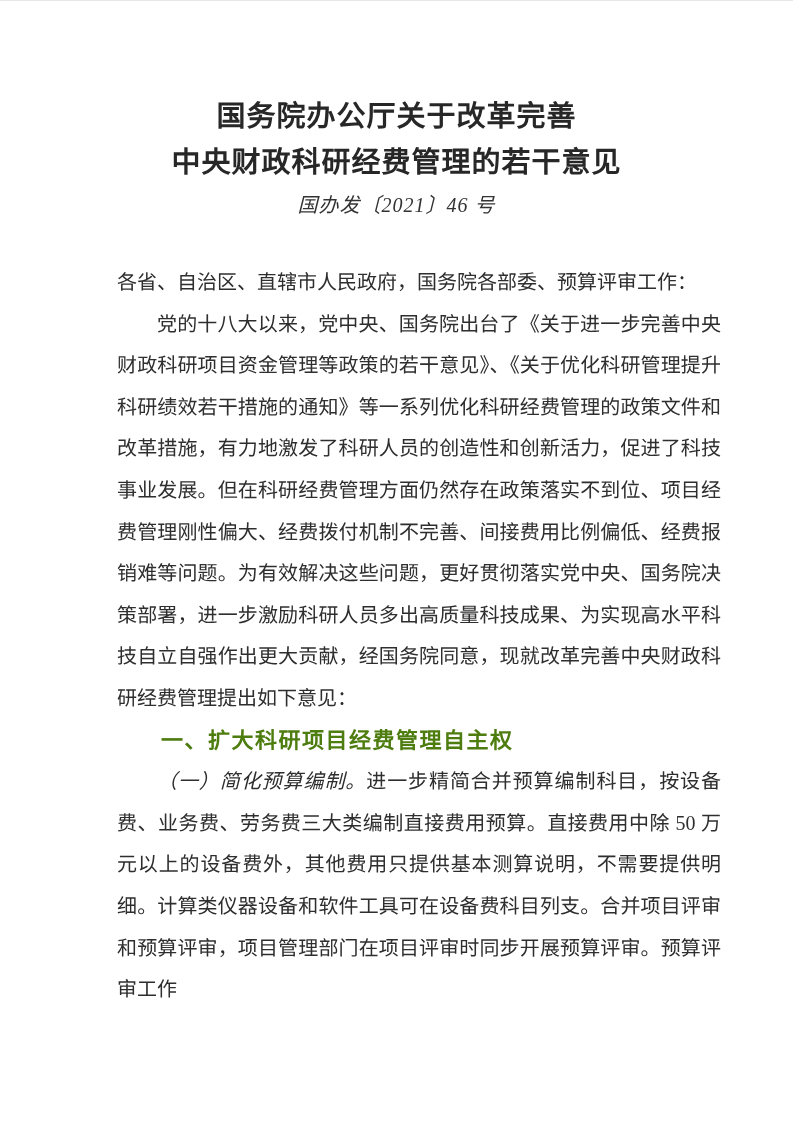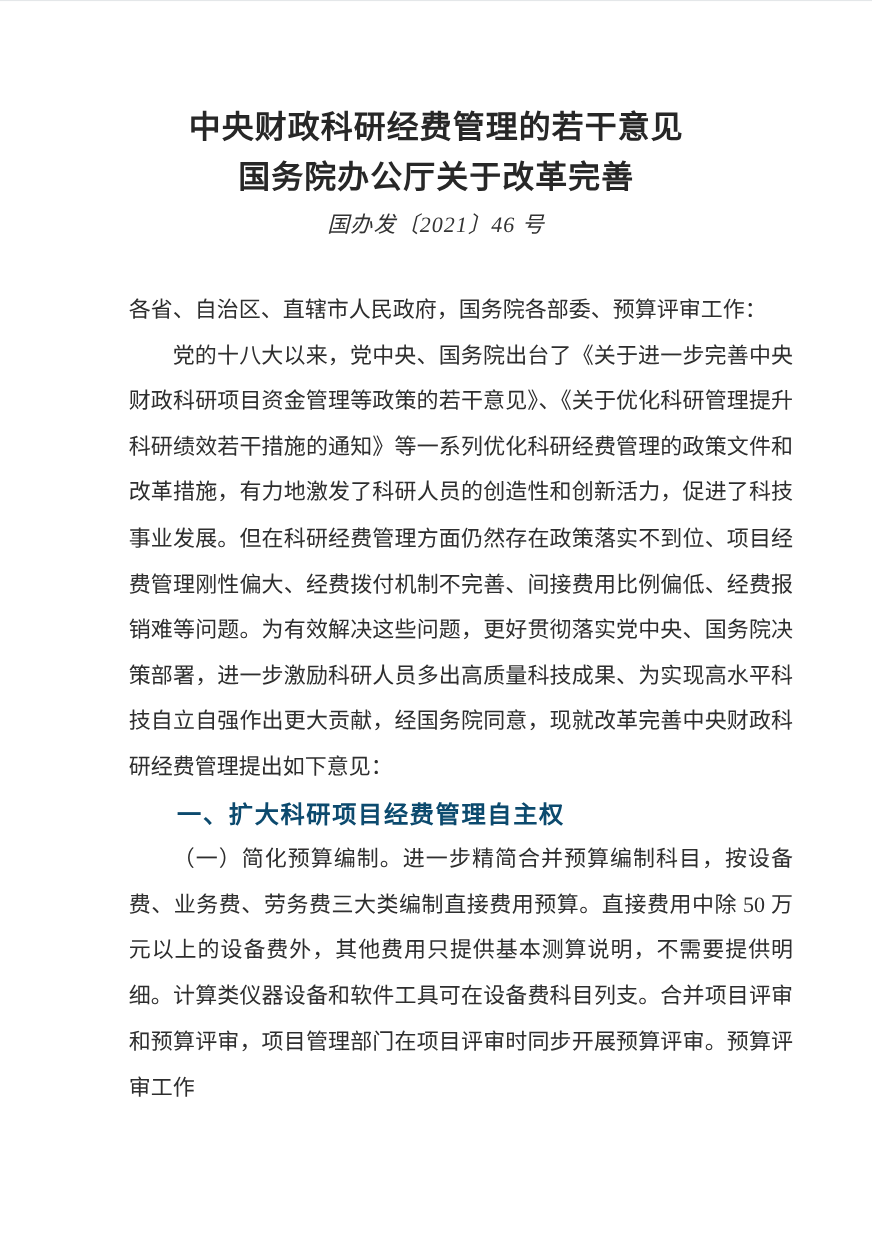--- a/index.html
+++ b/index.html
@@ -51,33 +51,34 @@
     padding: 0;
   }
   .indent {
     text-indent: 2em;
   }
   .section-heading {
     font-family: "Liberation Sans", sans-serif;
     font-weight: 700;
     font-size: 22px;
     letter-spacing: 1.5px;
-    color: #0c4a6e;
+    color: #4d7c0f;
   }
   .kaiti {
+    font-style: italic;
   }
 </style>
 </head>
 <body>
 
 <div class="page">
 
   <div class="doc-title">
+    <div class="title-line">国务院办公厅关于改革完善</div>
     <div class="title-line">中央财政科研经费管理的若干意见</div>
-    <div class="title-line">国务院办公厅关于改革完善</div>
     <div class="doc-number">国办发〔2021〕46 号</div>
   </div>
 
   <div class="doc-body">
     <p class="salutation">各省、自治区、直辖市人民政府，国务院各部委、预算评审工作：</p>
 
     <p class="para indent">党的十八大以来，党中央、国务院出台了《关于进一步完善中央财政科研项目资金管理等政策的若干意见》、《关于优化科研管理提升科研绩效若干措施的通知》等一系列优化科研经费管理的政策文件和改革措施，有力地激发了科研人员的创造性和创新活力，促进了科技事业发展。但在科研经费管理方面仍然存在政策落实不到位、项目经费管理刚性偏大、经费拨付机制不完善、间接费用比例偏低、经费报销难等问题。为有效解决这些问题，更好贯彻落实党中央、国务院决策部署，进一步激励科研人员多出高质量科技成果、为实现高水平科技自立自强作出更大贡献，经国务院同意，现就改革完善中央财政科研经费管理提出如下意见：</p>
 
     <p class="section-heading indent">一、扩大科研项目经费管理自主权</p>
 

